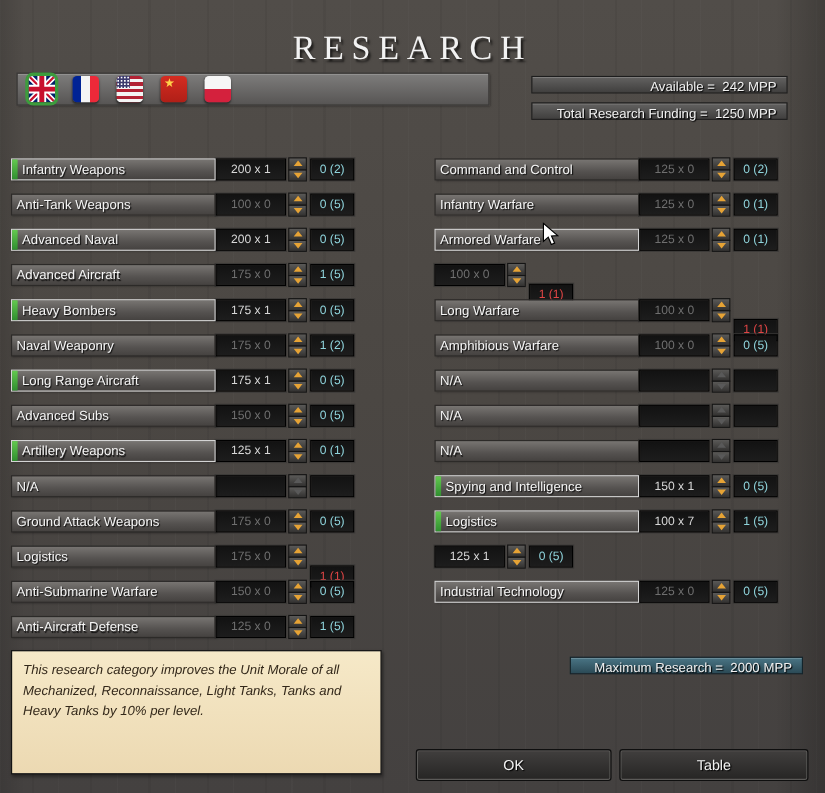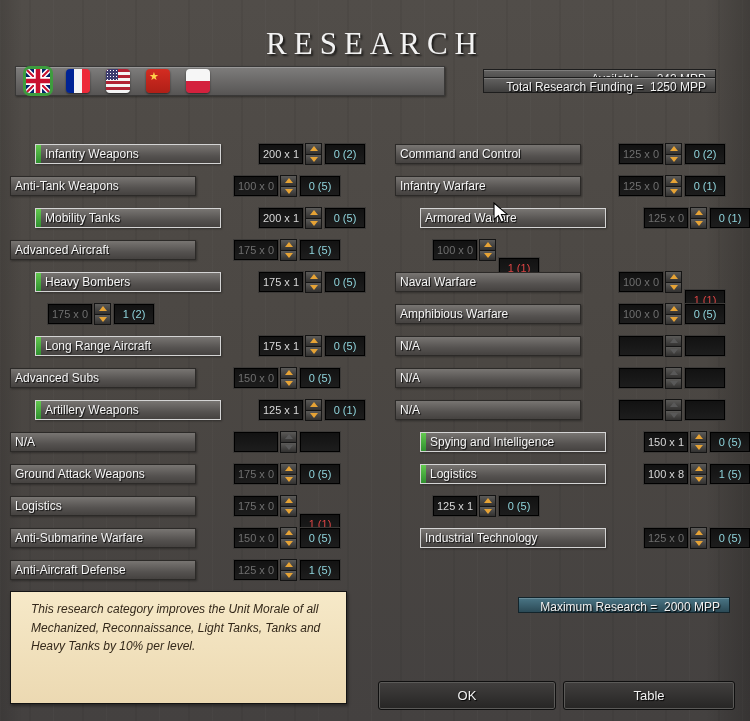--- a/index.html
+++ b/index.html
@@ -37,62 +37,62 @@
   .flag-ussr .emblem { position:absolute; left:3px; top:1px; font-size:11px; color:#ffd24a; line-height:12px; }
   
   .info-bar {
     position:absolute; height:16px;
     background:linear-gradient(180deg,#636261,#403f3e);
     border:1px solid #1d1d1d; box-shadow:inset 0 1px 0 rgba(255,255,255,.18);
     color:#f0f0f0; font-size:12px; line-height:18px; text-align:right; padding-right:9px;
     text-shadow:1px 1px 1px #000; white-space:pre;
   }
   .bar-available { left:483px; top:69px; width:233px; }
-  .bar-total { left:483px; top:77px; width:233px; }
+  .bar-total { left:483px; top:93px; width:233px; }
   .bar-maximum { left:518px; top:597px; width:212px;
     background:linear-gradient(180deg,#4a7585,#2b4a56); border-color:#13242b; }
   
   .col { position:absolute; top:144px; display:flex; flex-direction:column; gap:12px; }
   #left-col { left:10px; }
   #right-col { left:395px; }
   .row { display:flex; align-items:center; height:20px; }
   .label-bar {
     width:186px; height:20px; position:relative;
     background:linear-gradient(180deg,#787572,#555250 60%,#454240);
     border:1px solid #2c2a28; box-shadow:1px 1px 2px rgba(0,0,0,.35);
   }
-  .label-bar.funded, .label-bar.outlined { border-color:#d4d4d4;margin-left:25px; }
+  .label-bar.funded, .label-bar.outlined { border-color:#d4d4d4; }
   .green-strip { position:absolute; left:0; top:0; bottom:0; width:5px;
     background:linear-gradient(180deg,#63c94f,#2f8f2f); }
   .label-text { position:absolute; left:4px; top:0; line-height:18px; font-size:12px;
     color:#f5f5f5; text-shadow:1px 1px 1px rgba(0,0,0,.85); white-space:nowrap; }
   .funded .label-text { left:9px; }
   .num-box { height:20px; background:linear-gradient(180deg,#121212,#1d1d1d);
     border:1px solid #000; box-shadow:0 0 0 1px #3c3a38;
     font-size:11px; line-height:18px; text-align:center; white-space:pre; }
-  .cost { width:44px; margin-left:38px; color:#d8d8d8; }
+  .cost { width:64px; color:#d8d8d8; }
   .cost.dim { color:#6f6f6f; }
   .level { width:40px; margin-left:3px; color:#8fd4dc; }
   .level.red { color:#e04545;margin-top:36px; }
   .spinner { display:flex; flex-direction:column; margin-left:2px; width:17px; height:22px; }
   .spin { flex:1; display:flex; align-items:center; justify-content:center;
     background:linear-gradient(180deg,#5b5a58,#323130); border:1px solid #141414; padding:0; }
   .spin + .spin { margin-top:-1px; }
   .arrow-up { width:0; height:0; border-left:4px solid transparent; border-right:4px solid transparent;
     border-bottom:5px solid #e6a335; }
   .arrow-down { width:0; height:0; border-left:4px solid transparent; border-right:4px solid transparent;
     border-top:5px solid #e6a335; }
   .row.na .arrow-up { border-bottom-color:#595959; }
   .row.na .arrow-down { border-top-color:#595959; }
   
   .tooltip-box {
     position:absolute; left:10px; top:591px; width:337px; height:113px;
     background:linear-gradient(180deg,#f6e9c8,#ecd9b2);
     border:1px solid #141414; box-shadow:1px 2px 3px rgba(0,0,0,.4);
-    padding:8px 20px; font-style:italic; font-size:12px; line-height:1.55; color:#33281a;
+    padding:8px 10px; font-style:italic; font-size:12px; line-height:1.55; color:#33281a;
   }
   
   .btn {
     position:absolute; height:29px; border-radius:3px;
     background:linear-gradient(180deg,#413f3e,#262524);
     border:1px solid #0f0f0f; box-shadow:inset 0 0 0 1px #5b5a58;
     color:#f2f2f2; font-size:13px; font-family:inherit; text-shadow:1px 1px 1px #000;
   }
   .btn-ok { left:378px; top:681px; width:178px; }
   .btn-table { left:563px; top:681px; width:172px; }
@@ -157,21 +157,21 @@
           </button>
           <button class="spin">
             <span class="arrow-down"></span>
           </button>
         </div>
         <div class="num-box level">0 (5)</div>
       </div>
       <div class="row">
         <div class="label-bar funded">
           <span class="green-strip"></span>
-          <span class="label-text">Mobility Tanks</span>
+          <span class="label-text">Advanced Naval</span>
         </div>
         <div class="num-box cost">200 x 1</div>
         <div class="spinner">
           <button class="spin">
             <span class="arrow-up"></span>
           </button>
           <button class="spin">
             <span class="arrow-down"></span>
           </button>
         </div>
@@ -202,20 +202,23 @@
           <button class="spin">
             <span class="arrow-up"></span>
           </button>
           <button class="spin">
             <span class="arrow-down"></span>
           </button>
         </div>
         <div class="num-box level">0 (5)</div>
       </div>
       <div class="row">
+        <div class="label-bar">
+          <span class="label-text">Naval Weaponry</span>
+        </div>
         <div class="num-box cost dim">175 x 0</div>
         <div class="spinner">
           <button class="spin">
             <span class="arrow-up"></span>
           </button>
           <button class="spin">
             <span class="arrow-down"></span>
           </button>
         </div>
         <div class="num-box level">1 (2)</div>
@@ -396,21 +399,21 @@
             <span class="arrow-up"></span>
           </button>
           <button class="spin">
             <span class="arrow-down"></span>
           </button>
         </div>
         <div class="num-box level red">1 (1)</div>
       </div>
       <div class="row">
         <div class="label-bar">
-          <span class="label-text">Naval Warfare</span>
+          <span class="label-text">Long Warfare</span>
         </div>
         <div class="num-box cost dim">100 x 0</div>
         <div class="spinner">
           <button class="spin">
             <span class="arrow-up"></span>
           </button>
           <button class="spin">
             <span class="arrow-down"></span>
           </button>
         </div>
@@ -490,21 +493,21 @@
             <span class="arrow-down"></span>
           </button>
         </div>
         <div class="num-box level">0 (5)</div>
       </div>
       <div class="row">
         <div class="label-bar funded">
           <span class="green-strip"></span>
           <span class="label-text">Logistics</span>
         </div>
-        <div class="num-box cost">100 x 8</div>
+        <div class="num-box cost">100 x 7</div>
         <div class="spinner">
           <button class="spin">
             <span class="arrow-up"></span>
           </button>
           <button class="spin">
             <span class="arrow-down"></span>
           </button>
         </div>
         <div class="num-box level">1 (5)</div>
       </div>

